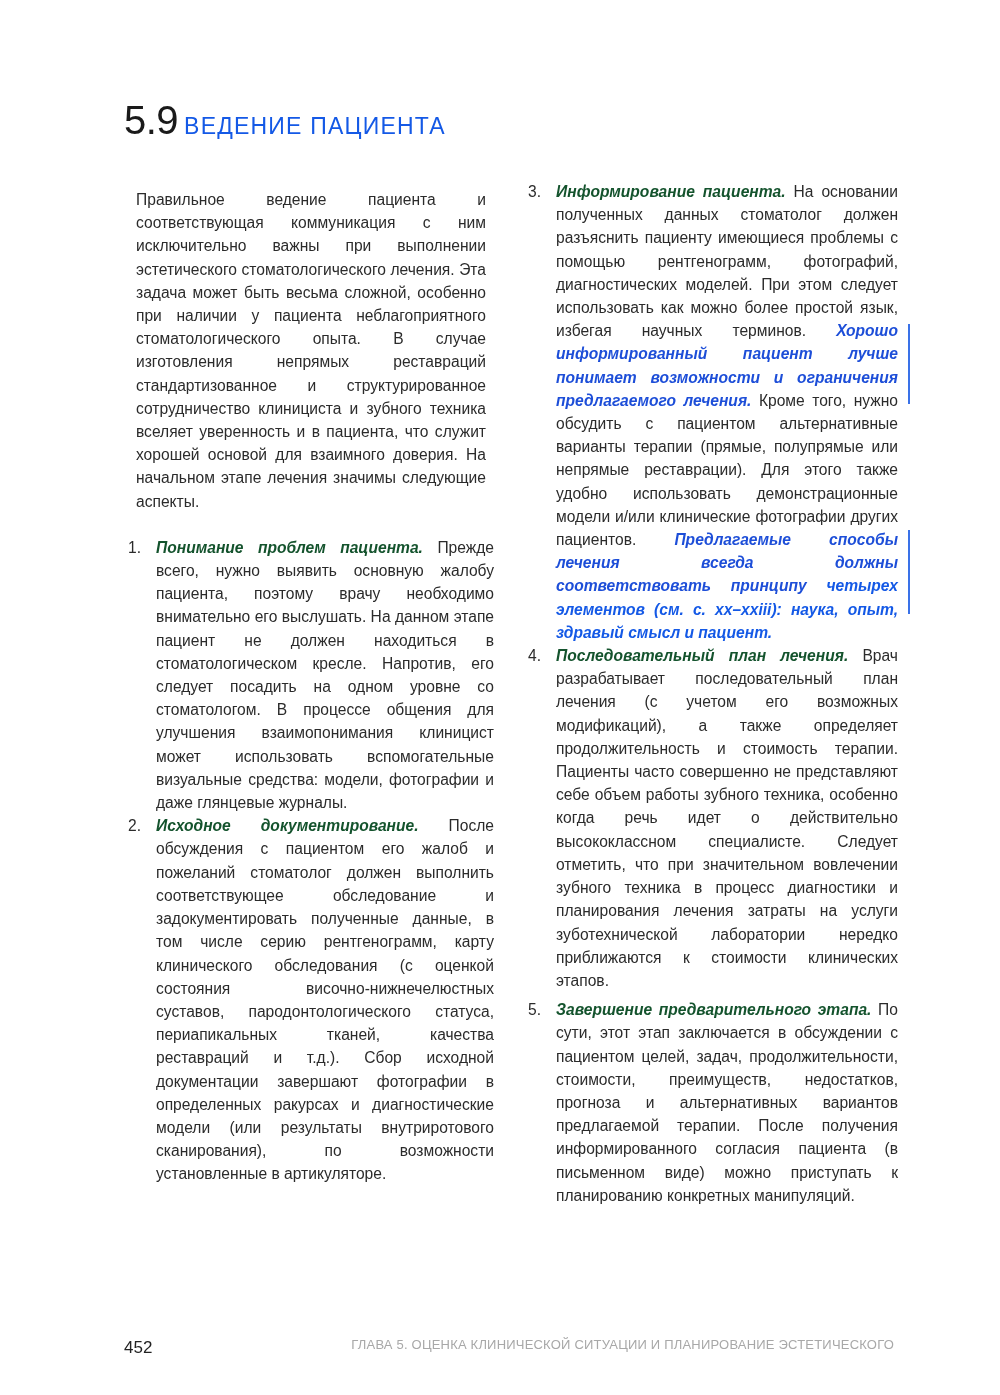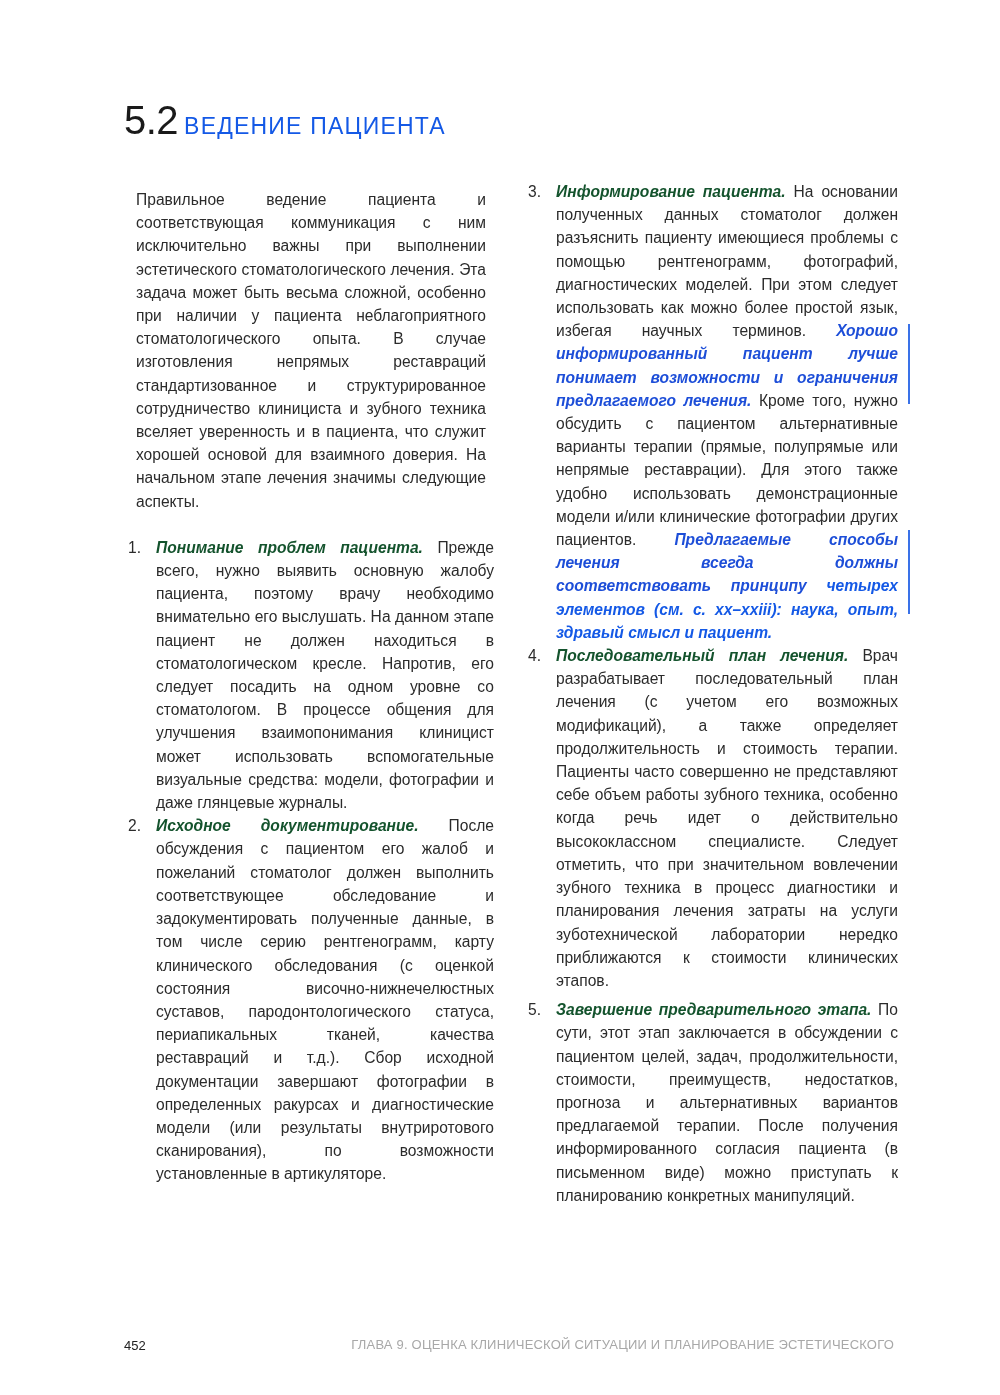--- a/index.html
+++ b/index.html
@@ -12,29 +12,29 @@
   .col.left { left:128px; top:180px; width:366px; }
   .col.right { left:528px; top:180px; width:370px; }
   .para { text-align:justify; margin:8px; }
   .list { margin:0; padding:0; list-style:none; }
   .item { position:relative; padding-left:28px; text-align:justify; }
   .item .marker { position:absolute; left:0; top:0; }
   .item b { color:#14532d;font-style:italic; }
   .emph { font-weight:bold; font-style:italic; color:#1d4ed8; }
   .emph-blue { font-weight:bold; font-style:italic; color:#1459e6; }
   .sidebar-rule { position:absolute; width:2px; background:#3a72e8; }
-  .footer-page { position:absolute; left:124px; top:1338px; font-size:13px; color:#222; }
+  .footer-page { position:absolute; left:124px; top:1338px; font-size:17px; color:#222; }
   .footer-chapter { position:absolute; right:106px; top:1336px; width:640px; text-align:right;
                     font-size:13px; line-height:18px; color:#a8a8a8; letter-spacing:0.2px; }
 </style>
 </head>
 <body>
 
 <div class="heading">
-  <span class="num">5.2</span>
+  <span class="num">5.9</span>
   <span class="title">ВЕДЕНИЕ ПАЦИЕНТА</span>
 </div>
 
 <div class="col left">
   <p class="para">Правильное ведение пациента и соответствующая коммуникация с ним исключительно важны при выполнении эстетического стоматологического лечения. Эта задача может быть весьма сложной, особенно при наличии у пациента неблагоприятного стоматологического опыта. В случае изготовления непрямых реставраций стандартизованное и структурированное сотрудничество клинициста и зубного техника вселяет уверенность и в пациента, что служит хорошей основой для взаимного доверия. На начальном этапе лечения значимы следующие аспекты.</p>
   <ol class="list" style="margin-top:23px;">
     <li class="item">
       <span class="marker">1.</span>
       <b>Понимание проблем пациента.</b><span> Прежде всего, нужно выявить основную жалобу пациента, поэтому врачу необходимо внимательно его выслушать. На данном этапе пациент не должен находиться в стоматологическом кресле. Напротив, его следует посадить на одном уровне со стоматологом. В процессе общения для улучшения взаимопонимания клиницист может использовать вспомогательные визуальные средства: модели, фотографии и даже глянцевые журналы.</span>
     </li>
@@ -60,14 +60,14 @@
       <b>Завершение предварительного этапа.</b><span> По сути, этот этап заключается в обсуждении с пациентом целей, задач, продолжительности, стоимости, преимуществ, недостатков, прогноза и альтернативных вариантов предлагаемой терапии. После получения информированного согласия пациента (в письменном виде) можно приступать к планированию конкретных манипуляций.</span>
     </li>
   </ol>
 </div>
 
 <div class="sidebar-rule" style="left:908px; top:324px; height:80px;"></div>
 <div class="sidebar-rule" style="left:908px; top:530px; height:84px;"></div>
 
 <div class="footer-page">452</div>
 <div class="footer-chapter">
-  <div>ГЛАВА 9. ОЦЕНКА КЛИНИЧЕСКОЙ СИТУАЦИИ И ПЛАНИРОВАНИЕ ЭСТЕТИЧЕСКОГО</div>
+  <div>ГЛАВА 5. ОЦЕНКА КЛИНИЧЕСКОЙ СИТУАЦИИ И ПЛАНИРОВАНИЕ ЭСТЕТИЧЕСКОГО</div>
 </div>
 
 </body></html>

